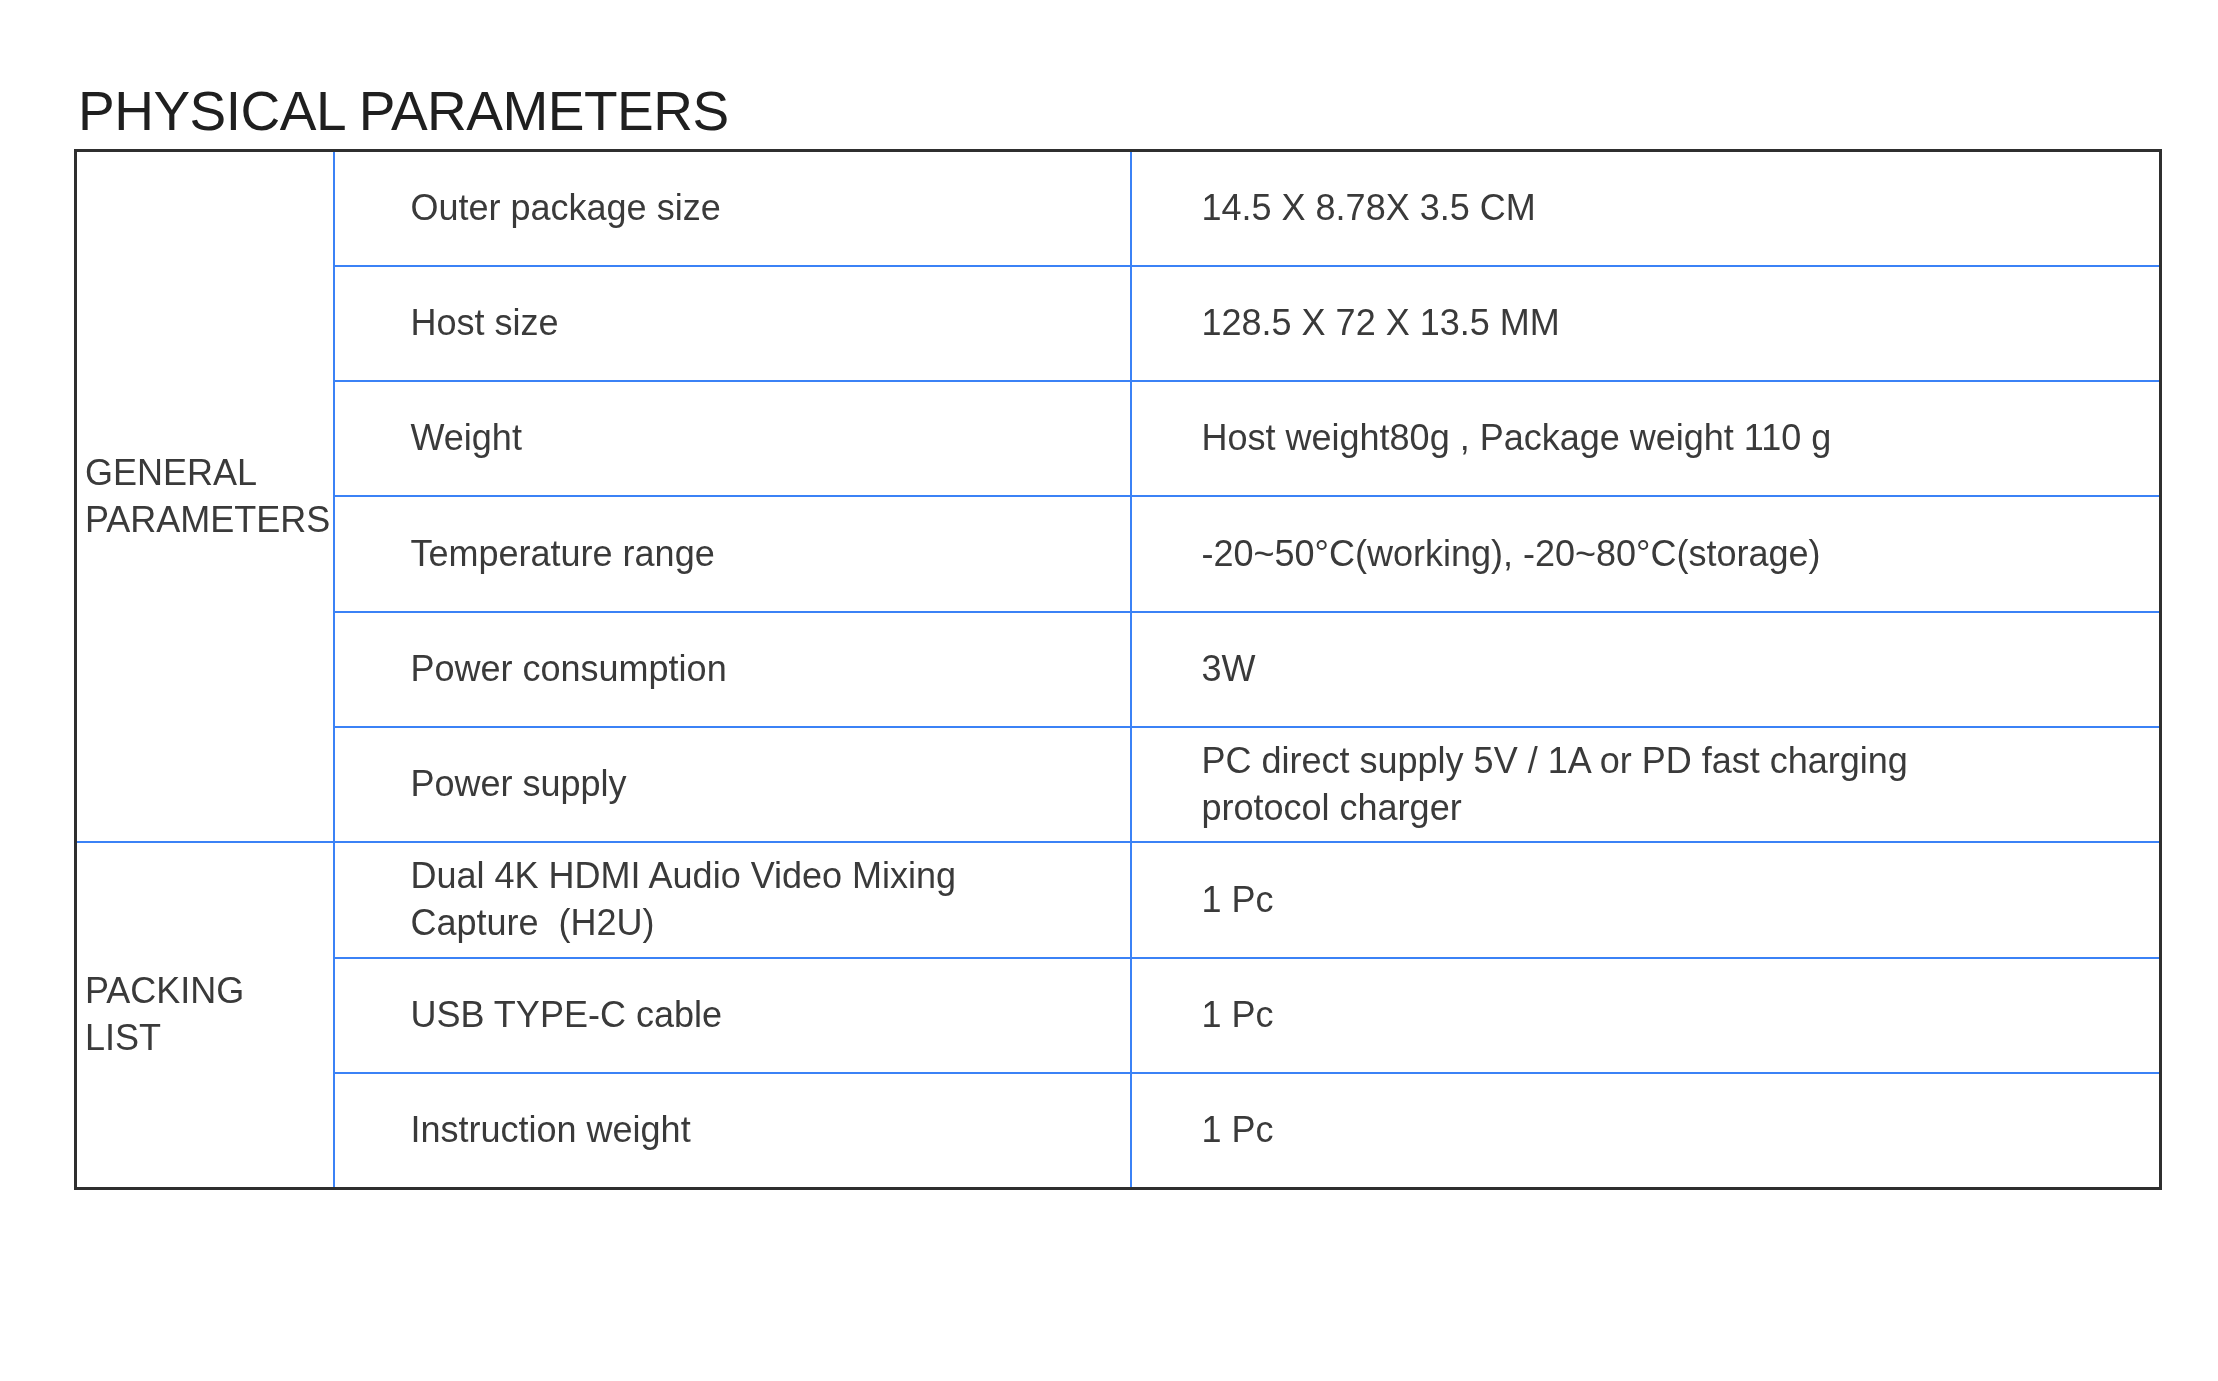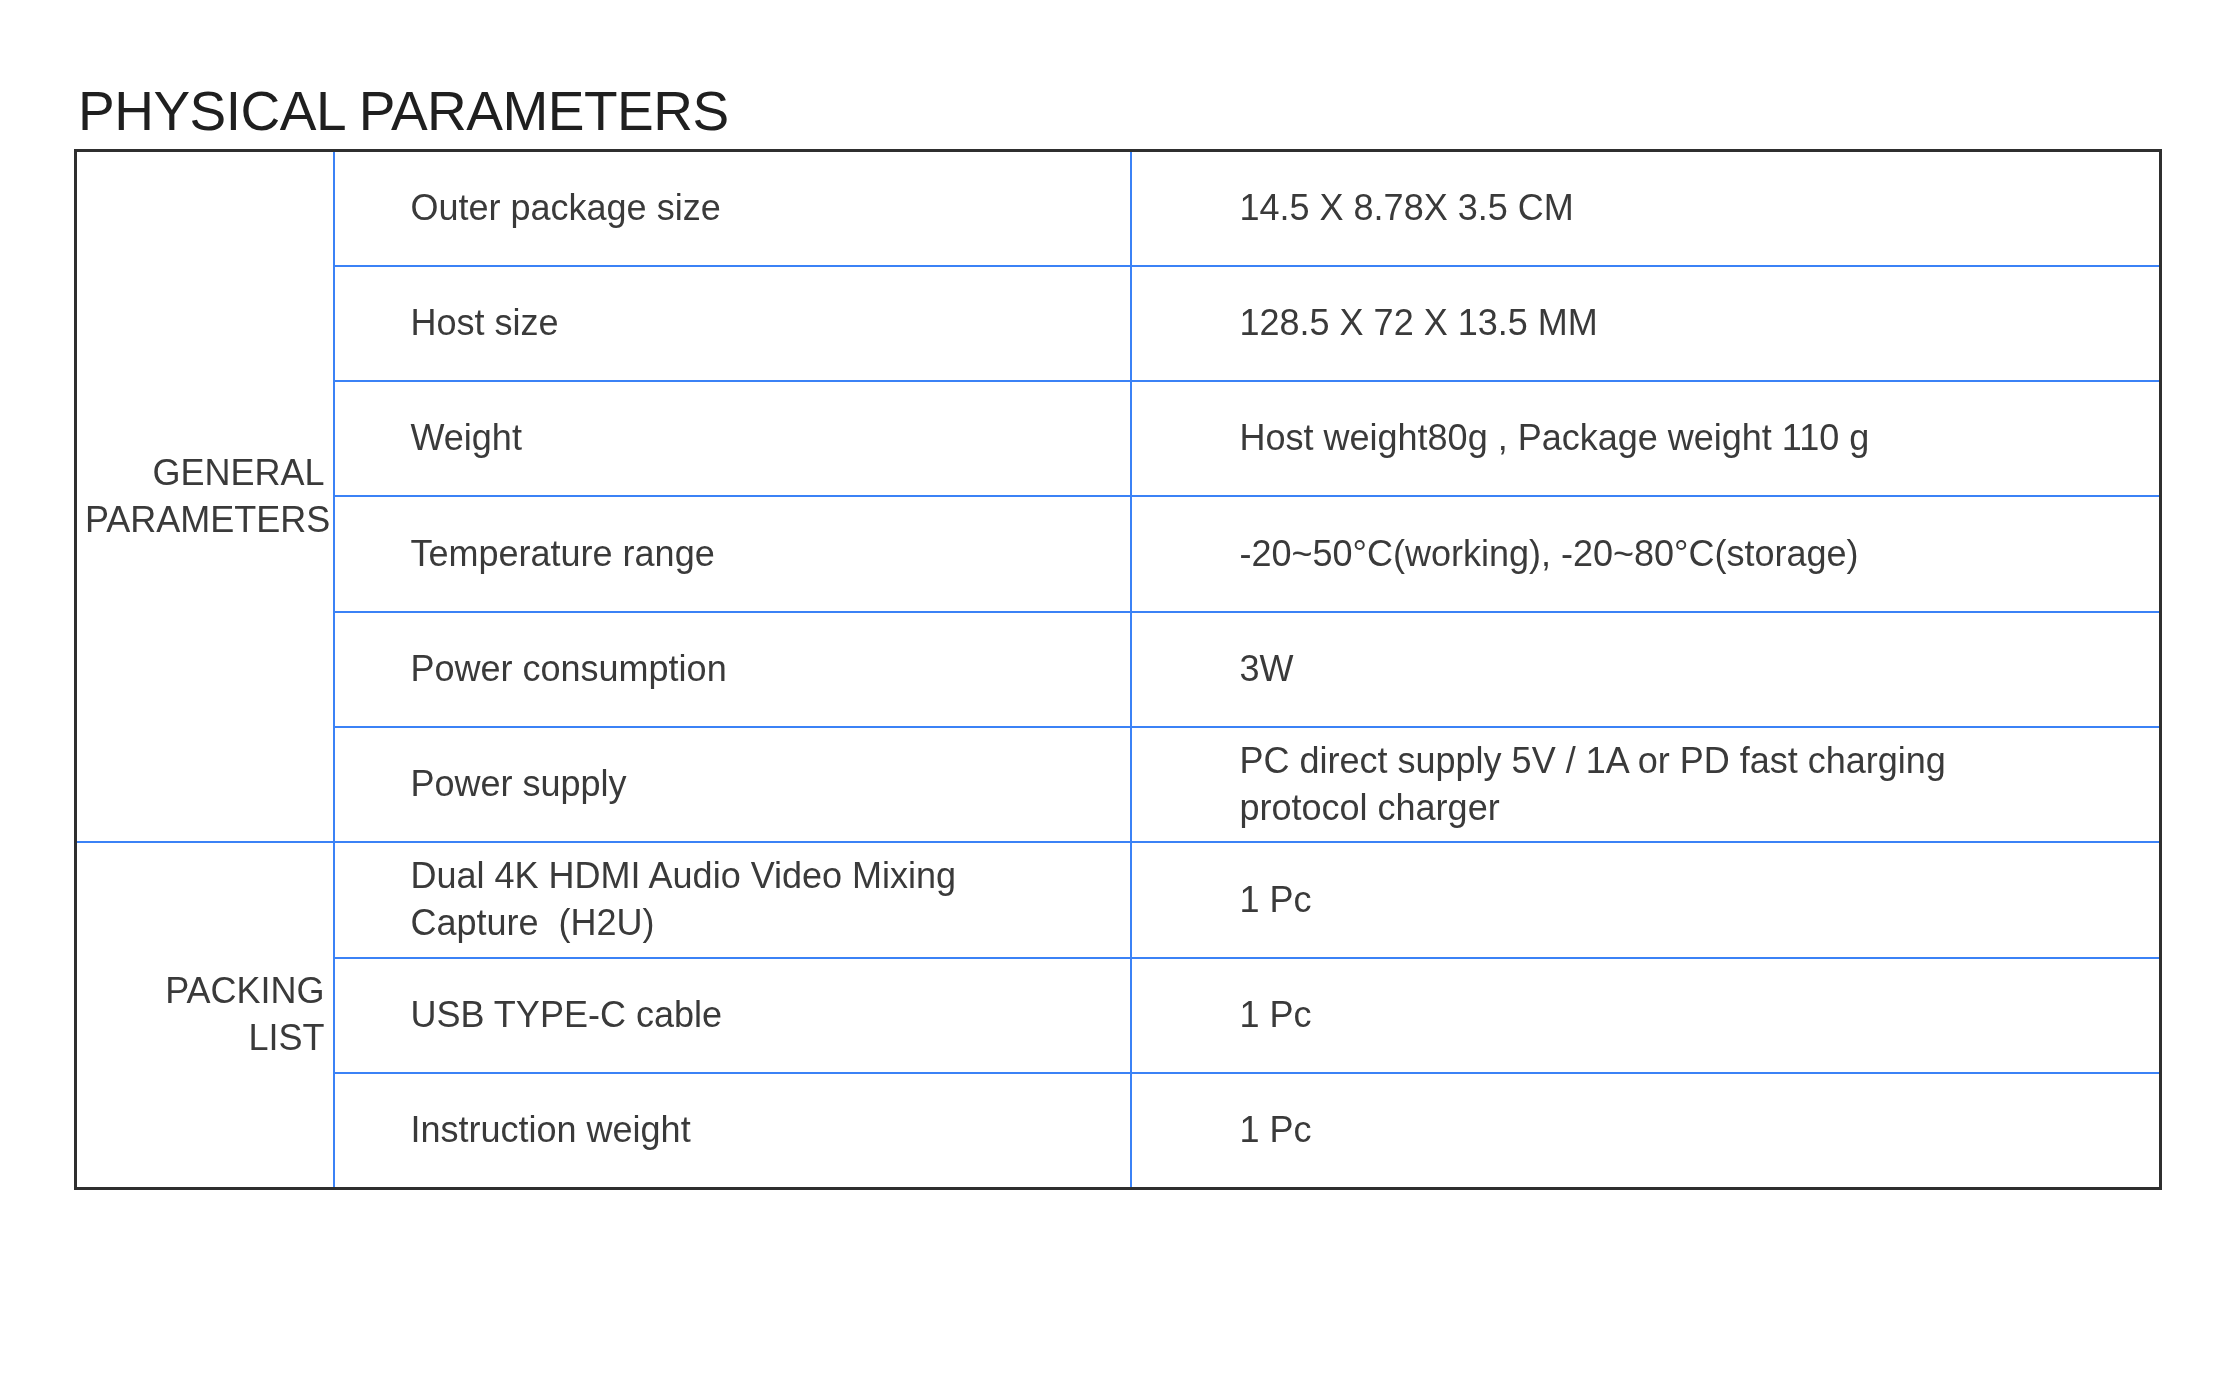--- a/index.html
+++ b/index.html
@@ -40,31 +40,31 @@
     vertical-align: middle;
     font-size: 36px;
     line-height: 1.3;
     color: #3a3a3a;
     overflow: hidden;
   }
   table.spec-table tr {
     height: 115px;
   }
   td.section-cell {
-    text-align: right;
+    text-align: left;
     white-space: pre-line;
     padding: 0 8px;
   }
   td.param-name-cell {
     padding-left: 76px;
     padding-right: 24px;
     white-space: pre-wrap;
   }
   td.param-value-cell {
-    padding-left: 108px;
+    padding-left: 70px;
     padding-right: 24px;
     white-space: pre-wrap;
   }
 </style>
 </head>
 <body>
 
 <h1 class="page-title">PHYSICAL PARAMETERS</h1>
 
 <table class="spec-table">

